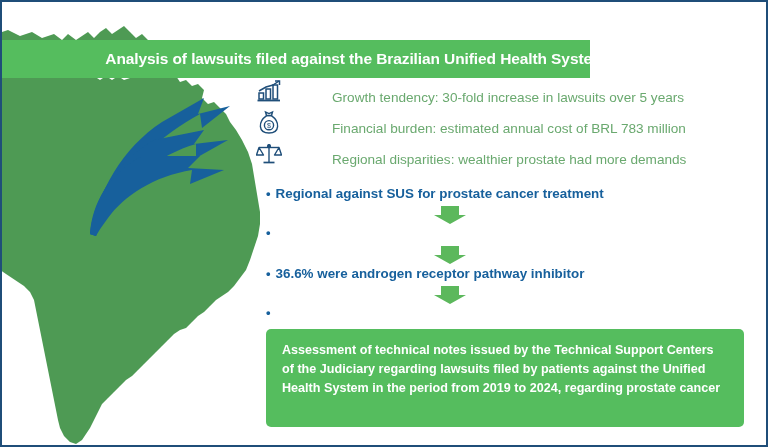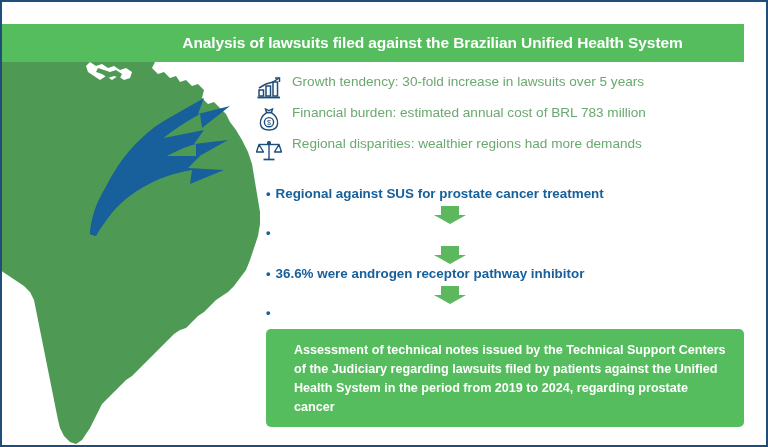--- a/index.html
+++ b/index.html
@@ -32,22 +32,22 @@
   #arrows-layer{
     position:absolute;
     left:0; top:50px;
     width:260px; height:190px;
     overflow:visible;
   }
 
   
   #title-banner{
     position:absolute;
-    left:0; top:22px;
-    width:742px; height:38px;
+    left:0; top:38px;
+    width:588px; height:38px;
     background:#55bd5e;
     display:flex;
     align-items:center;
     justify-content:center;
     box-sizing:border-box;
     padding-left:120px;
     padding-right:1px;
   }
   #title-banner .title-text{
     color:#ffffff;
@@ -58,22 +58,23 @@
   }
 
   
   #highlights{
     position:absolute;
     left:250px; top:72px;
     width:508px;
   }
   .highlight-row{
     display:flex;
-    align-items:flex-start;
+    align-items:flex-end;
     height:31px;
+    gap:40px;
   }
   .highlight-row .hl-icon{
     width:34px;
     min-width:34px;
     height:28px;
     display:flex;
     align-items:center;
     justify-content:center;
   }
   .highlight-row .hl-text{
@@ -111,21 +112,21 @@
   }
 
   
   #footer-box{
     position:absolute;
     left:264px; top:327px;
     width:478px; height:98px;
     background:#55bd5e;
     border-radius:5px;
     box-sizing:border-box;
-    padding:12px 16px 10px 28px;
+    padding:12px 16px 10px 16px;
   }
   #footer-box .footer-text{
     color:#ffffff;
     font-size:12.6px;
     font-weight:bold;
     line-height:1.52;
     display:block;
   }
 </style>
 </head>
@@ -222,21 +223,21 @@
       <span class="hl-icon">
         <svg width="26" height="25" viewBox="0 0 26 25" xmlns="http://www.w3.org/2000/svg" fill="none" stroke="#1f4e79" stroke-width="1.4">
           <line x1="13" y1="3" x2="13" y2="21"></line>
           <line x1="3" y1="6.5" x2="23" y2="6.5"></line>
           <circle cx="13" cy="5.2" r="1.4" fill="#1f4e79"></circle>
           <line x1="7.5" y1="21.5" x2="18.5" y2="21.5" stroke-width="1.7"></line>
           <path d="M3,6.5 L0.5,14 L7.5,14 Z" stroke-linejoin="round"></path>
           <path d="M23,6.5 L18.5,14 L25.5,14 Z" stroke-linejoin="round"></path>
         </svg>
       </span>
-      <span class="hl-text">Regional disparities: wealthier regions had more demands</span>
+      <span class="hl-text">Regional disparities: wealthier prostate had more demands</span>
     </div>
 
   </div>
 
   <div id="bullet-chain">
 
     <div class="bullet-item">
       <span class="bullet-dot">•</span>
       <span>Regional against SUS for prostate cancer treatment</span>
     </div>

